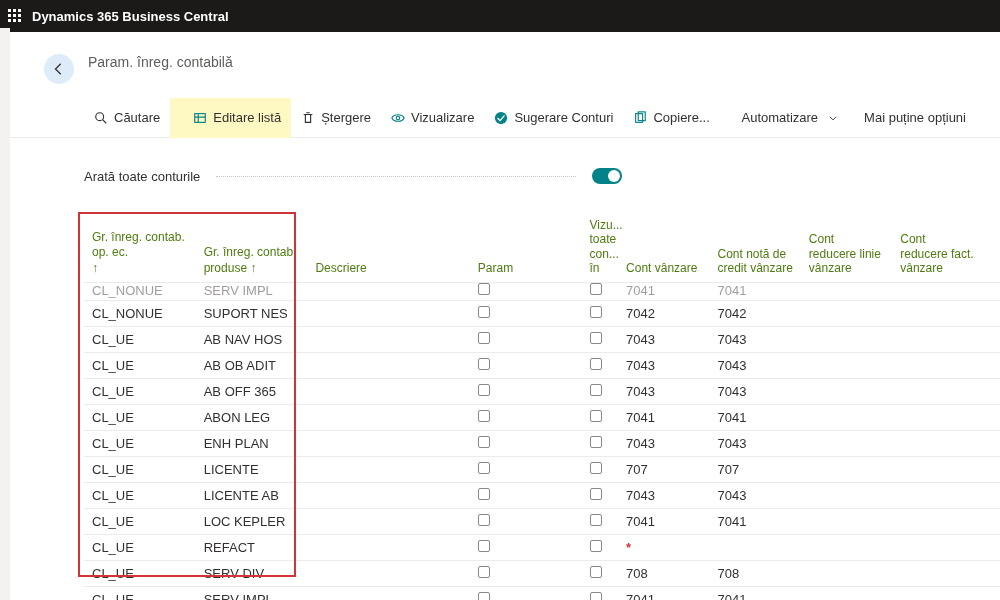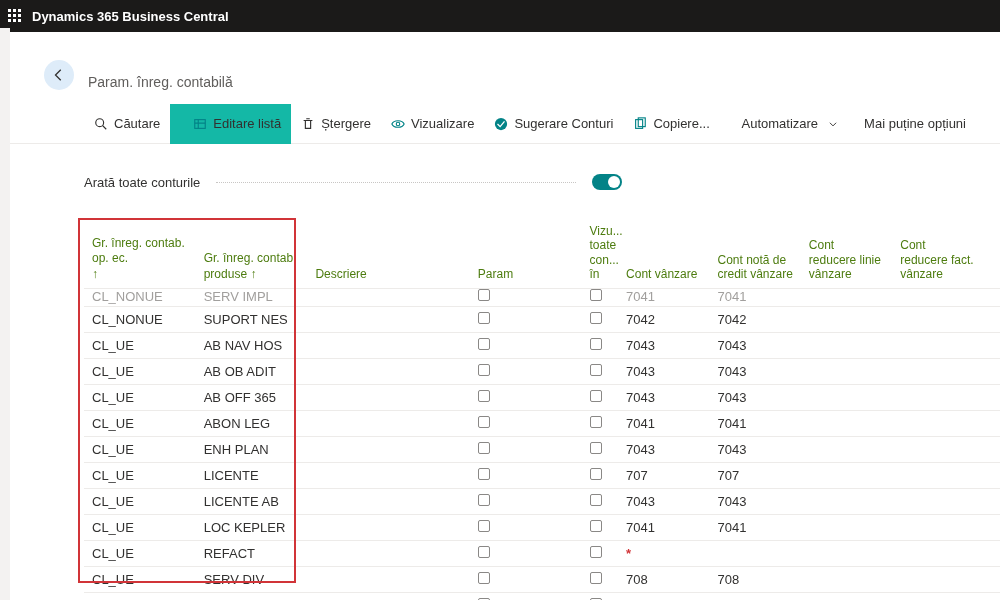--- a/index.html
+++ b/index.html
@@ -8,29 +8,29 @@
   
   .topbar { height: 32px; background: #1b1a19; color: #fff; display: flex; align-items: center; padding: 0 8px; gap: 10px; }
   .waffle { width: 14px; height: 14px; display: grid; grid-template-columns: repeat(3,3px); grid-template-rows: repeat(3,3px); gap: 2px; }
   .waffle span { background: #fff; }
   .topbar-title { font-size: 13px; font-weight: 600; }
 
   
   .gutter { position: absolute; left: 0; top: 28px; bottom: 0; width: 10px; background: #f3f2f1; }
 
   
-  .titlerow { display: flex; align-items: flex-end; gap: 14px; padding: 28px 0 14px 44px; }
+  .titlerow { display: flex; align-items: flex-start; gap: 14px; padding: 22px 0 14px 44px; }
   .back-circle { width: 30px; height: 30px; border-radius: 50%; background: #deecf9; display: flex; align-items: center; justify-content: center; cursor: pointer; }
   .back-circle svg { stroke: #323130; }
   .pagetitle { font-size: 14px; color: #605e5c; }
 
   
   .toolbar { display: flex; align-items: center; gap: 0; padding: 0 0 0 84px; border-bottom: 1px solid #edebe9; height: 40px; }
   .tbtn { display: flex; align-items: center; gap: 6px; height: 40px; padding: 0 10px; cursor: pointer; font-size: 13px; color: #323130; }
-  .tbtn.active { background: #14b8a6; padding-left: 23px; }
+  .tbtn.active { background: #fef9c3; padding-left: 23px; }
   .tbtn svg { stroke: #323130; fill: none; }
   .tbtn.teal svg { stroke: #038387; }
   .tbtn.teal .checkfill { fill: #038387; stroke: none; }
   .tsep { flex: 1; }
   .trgt { display: flex; align-items: center; gap: 18px; padding-right: 30px; }
   .trgt .tbtn { padding: 0 4px; justify-content: flex-end; }
   .chev { margin-left: 4px; }
 
   
   .togglerow { display: flex; align-items: center; gap: 4px; padding: 30px 12px 30px 84px; font-size: 13px; color: #323130; }

